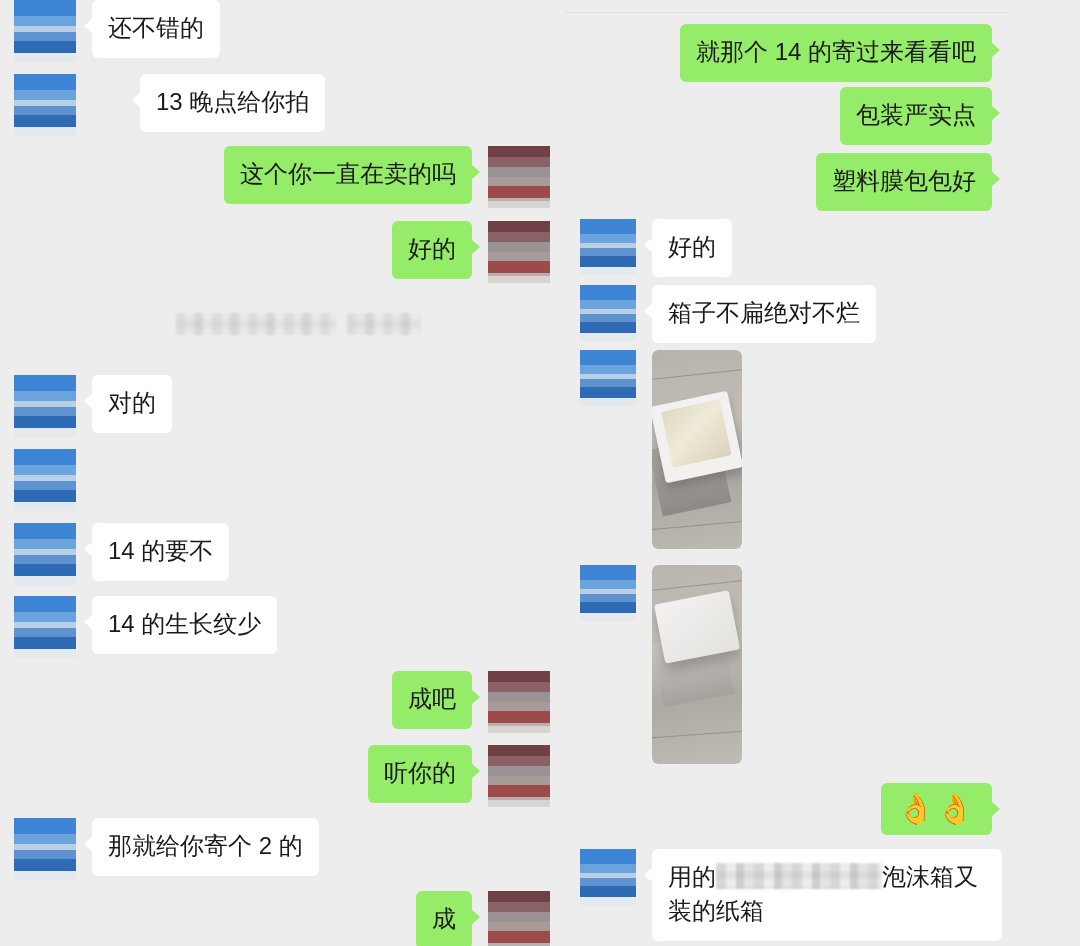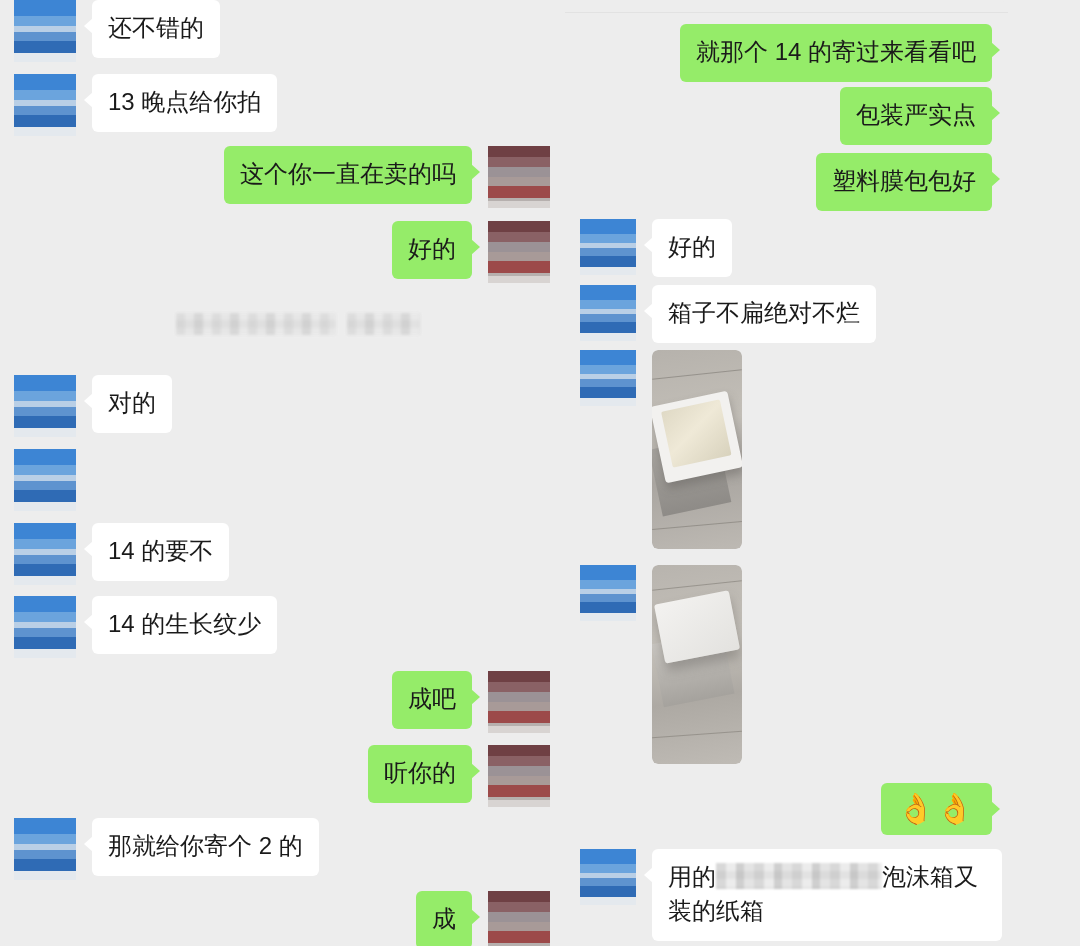--- a/index.html
+++ b/index.html
@@ -293,21 +293,21 @@
 
 <div id="screen">
 
   <div class="panel" id="panel-left">
 
     <div class="msg left" style="left:14px; top:0px;">
       <div class="avatar avatar-blue"></div>
       <div class="bubble in">还不错的</div>
     </div>
 
-    <div class="msg left" style="left:14px; top:74px;">
+    <div class="msg left" style="left:14px; top:74px;gap:48px;">
       <div class="avatar avatar-blue"></div>
       <div class="bubble in">13 晚点给你拍</div>
     </div>
 
     <div class="msg right" style="right:10px; top:146px;">
       <div class="avatar avatar-red"></div>
       <div class="bubble out">这个你一直在卖的吗</div>
     </div>
 
     <div class="msg right" style="right:10px; top:221px;">

